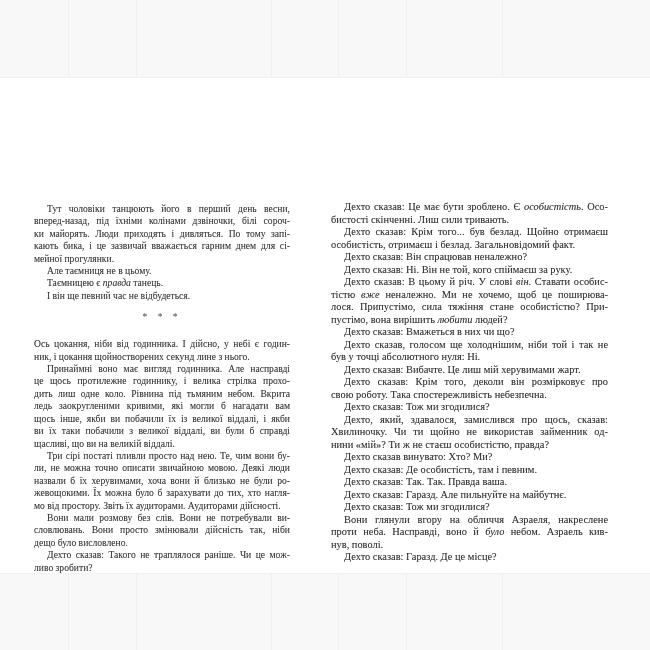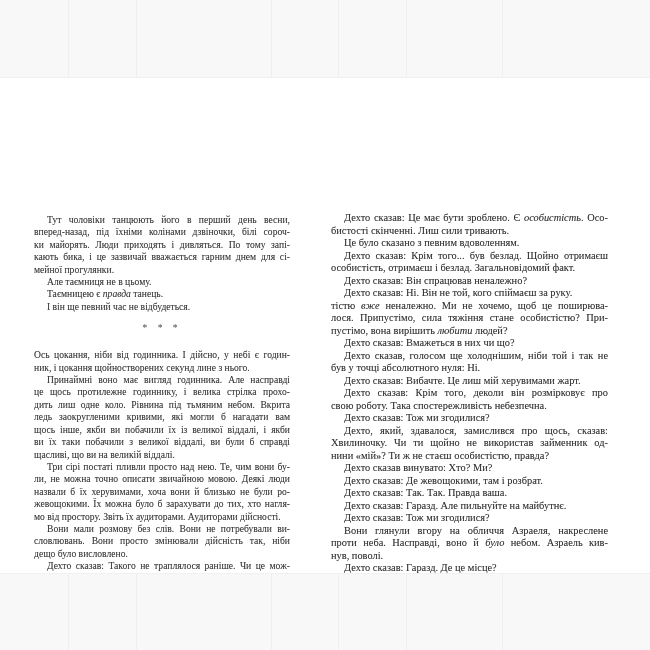--- a/index.html
+++ b/index.html
@@ -22,21 +22,21 @@
   .seam {
     position: absolute;
     top: 0;
     bottom: 0;
     width: 1px;
     background: rgba(0,0,0,0.035);
   }
   .spread {
     position: absolute;
     left: 0;
-    top: 88px;
+    top: 77px;
     width: 600px;
     height: 496px;
     background: #ffffff;
   }
   .col {
     position: absolute;
     color: #383838;
   }
   .col-left {
     left: 34px;
@@ -113,40 +113,40 @@
         <div class="line end">мо від простору. Звіть їх аудиторами. Аудиторами дійсності.</div>
         <div class="line first">Вони мали розмову без слів. Вони не потребували ви-</div>
         <div class="line">словлювань. Вони просто змінювали дійсність так, ніби</div>
         <div class="line end">дещо було висловлено.</div>
         <div class="line first">Дехто сказав: Такого не траплялося раніше. Чи це мож-</div>
         <div class="line end">ливо зробити?</div>
       </div>
     <div class="col col-right">
         <div class="line first">Дехто сказав: Це має бути зроблено. Є <i>особистість</i>. Осо-</div>
         <div class="line end">бистості скінченні. Лиш сили тривають.</div>
-        <div class="line first end">Це було сказано з певним вдоволенням.</div>
         <div class="line first">Дехто сказав: Крім того... був безлад. Щойно отримаєш</div>
         <div class="line end">особистість, отримаєш і безлад. Загальновідомий факт.</div>
         <div class="line first end">Дехто сказав: Він спрацював неналежно?</div>
         <div class="line first end">Дехто сказав: Ні. Він не той, кого спіймаєш за руку.</div>
+        <div class="line first">Дехто сказав: В цьому й річ. У слові <i>він</i>. Ставати особис-</div>
         <div class="line">тістю <i>вже</i> неналежно. Ми не хочемо, щоб це поширюва-</div>
         <div class="line">лося. Припустімо, сила тяжіння стане особистістю? При-</div>
         <div class="line end">пустімо, вона вирішить <i>любити</i> людей?</div>
         <div class="line first end">Дехто сказав: Вмажеться в них чи що?</div>
         <div class="line first">Дехто сказав, голосом ще холоднішим, ніби той і так не</div>
         <div class="line end">був у точці абсолютного нуля: Ні.</div>
         <div class="line first end">Дехто сказав: Вибачте. Це лиш мій херувимами жарт.</div>
         <div class="line first">Дехто сказав: Крім того, деколи він розмірковує про</div>
         <div class="line end">свою роботу. Така спостережливість небезпечна.</div>
         <div class="line first end">Дехто сказав: Тож ми згодилися?</div>
         <div class="line first">Дехто, який, здавалося, замислився про щось, сказав:</div>
         <div class="line">Хвилиночку. Чи ти щойно не використав займенник од-</div>
         <div class="line end">нини «мій»? Ти ж не стаєш особистістю, правда?</div>
         <div class="line first end">Дехто сказав винувато: Хто? Ми?</div>
-        <div class="line first end">Дехто сказав: Де жевощокими, там і розбрат.</div>
+        <div class="line first end">Дехто сказав: Де особистість, там і певним.</div>
         <div class="line first end">Дехто сказав: Так. Так. Правда ваша.</div>
         <div class="line first end">Дехто сказав: Гаразд. Але пильнуйте на майбутнє.</div>
         <div class="line first end">Дехто сказав: Тож ми згодилися?</div>
         <div class="line first">Вони глянули вгору на обличчя Азраеля, накреслене</div>
         <div class="line">проти неба. Насправді, воно й <i>було</i> небом. Азраель кив-</div>
         <div class="line end">нув, поволі.</div>
         <div class="line first end">Дехто сказав: Гаразд. Де це місце?</div>
       </div>
     <div class="pagenum pagenum-left">6</div>
     <div class="pagenum pagenum-right">7</div>

